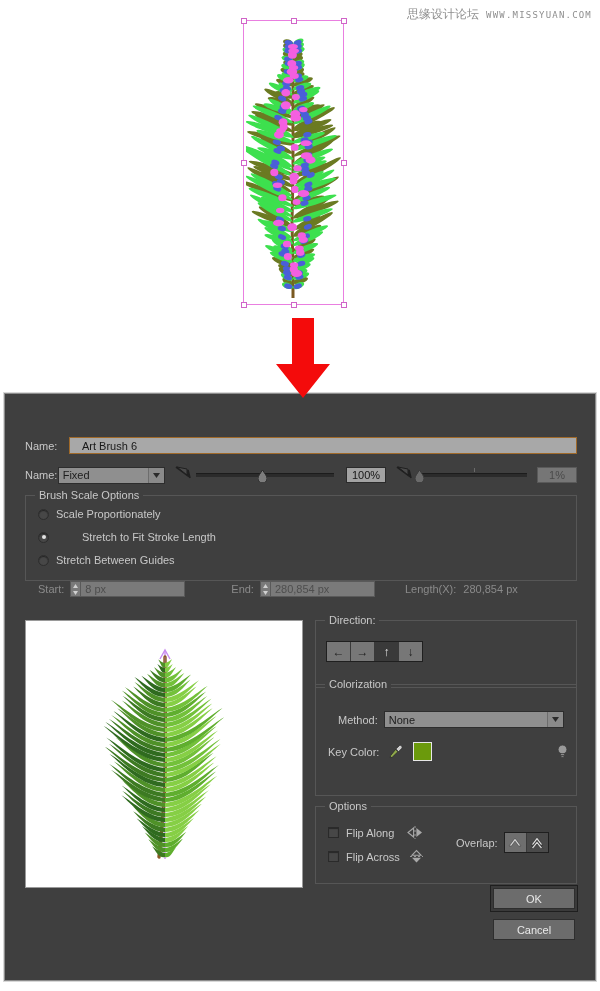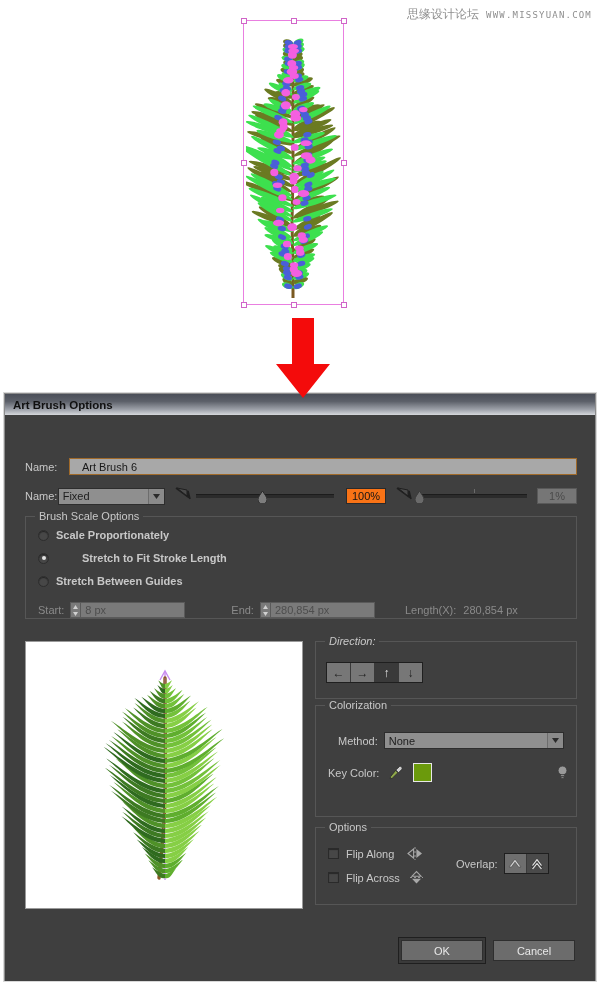--- a/index.html
+++ b/index.html
@@ -173,21 +173,21 @@
     position: relative;
   }
   .thumb {
     position: absolute;
     top: -6px;
     width: 9px; height: 12px;
   }
   .numfield {
     height: 16px;
     border: 1px solid #2a2a2a;
-    background: #f97316;
+    background: #a3a3a3;
     color: #151515;
     font-size: 11px;
     display: flex; align-items: center; justify-content: center;
     box-sizing: border-box;
   }
   .numfield.dim { background: #767676; color: #4a4a4a; border-color: #595959; }
 
   
   .groupbox {
     position: absolute;
@@ -196,27 +196,26 @@
   }
   .group-title {
     position: absolute;
     top: -7px; left: 9px;
     background: #3f3f3f;
     padding: 0 4px;
     color: #c8c8c8;
     font-size: 11px;
   }
 
-  #scale-group { left: 20px; top: 101px; width: 552px; height: 103px; padding-left: 7px; }
+  #scale-group { left: 20px; top: 101px; width: 552px; height: 86px; padding-left: 7px; }
 
   .radio-row {
     position: absolute;
     display: flex; align-items: center;
     left: 12px;
-    font-weight: bold;
   }
   .radio {
     width: 11px; height: 11px;
     border-radius: 50%;
     background: #474747;
     border: 1px solid #2d2d2d;
     box-shadow: inset 0 1px 1px rgba(0,0,0,.5);
     margin-right: 7px;
     display: flex; align-items: center; justify-content: center;
     box-sizing: border-box;
@@ -257,21 +256,21 @@
     position: absolute;
     left: 20px; top: 226px;
     width: 278px; height: 268px;
     background: #ffffff;
     border: 1px solid #9a9a9a;
     box-sizing: border-box;
     overflow: hidden;
   }
 
   
-  #direction-group { left: 310px; top: 226px; width: 262px; height: 58px; font-style: italic; }
+  #direction-group { left: 310px; top: 226px; width: 262px; height: 68px; }
   #dir-buttons {
     position: absolute;
     left: 10px; top: 20px;
     display: flex;
     border: 1px solid #1f1f1f;
   }
   .dirbtn {
     width: 23px; height: 19px;
     background: #777777;
     border-right: 1px solid #3a3a3a;
@@ -330,21 +329,21 @@
     display: flex; align-items: center; justify-content: center;
     border-right: 1px solid #3a3a3a;
   }
   .ovbtn:last-child { border-right: none; }
   .ovbtn.selected { background: #4a4a4a; }
 
   
   #footer {
     position: absolute;
     right: 20px; bottom: 20px;
-    display: flex; gap: 10px;
+    display: flex; gap: 10px; flex-direction: column;
   }
   .dlgbtn {
     width: 82px; height: 21px;
     background: #6c6c6c;
     border: 1px solid #2e2e2e;
     color: #e8e8e8;
     font-size: 11px;
     display: flex; align-items: center; justify-content: center;
     box-sizing: border-box;
     font-family: "Liberation Sans", sans-serif;
@@ -632,23 +631,20 @@
     <div class="sel-handle" style="right:-3.5px;bottom:-3.5px;"></div>
   </div>
 </div>
 
 <svg id="red-arrow" viewBox="0 0 60 82">
   <polygon points="19,0 41,0 41,46 57,46 30,80 3,46 19,46" fill="#f40b0b"></polygon>
 </svg>
 
 <div id="dialog">
 
-  <div id="title-bar">
-    <span id="title-text">Art Brush Options</span>
-  </div>
 
   <div id="dialog-body">
 
     <div id="name-row">
       <span class="lbl" id="name-label">Name:</span>
       <input id="name-input" type="text" value="Art Brush 6" style="">
     </div>
 
     <div id="width-row">
       <span class="lbl" id="width-label">Name:</span>

